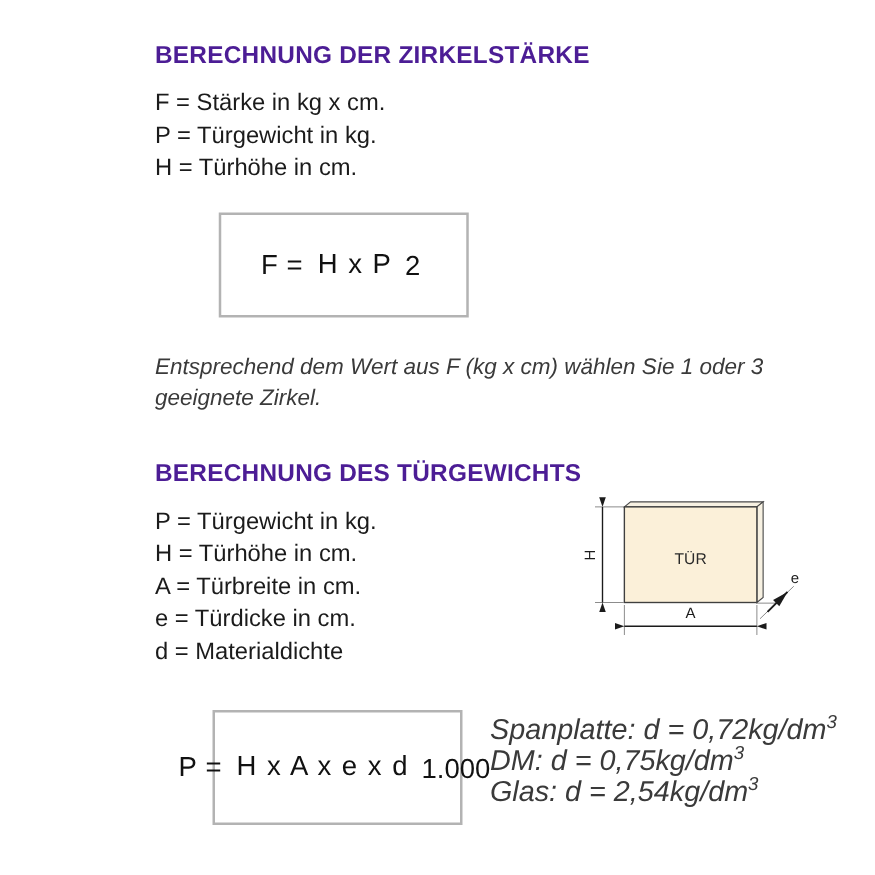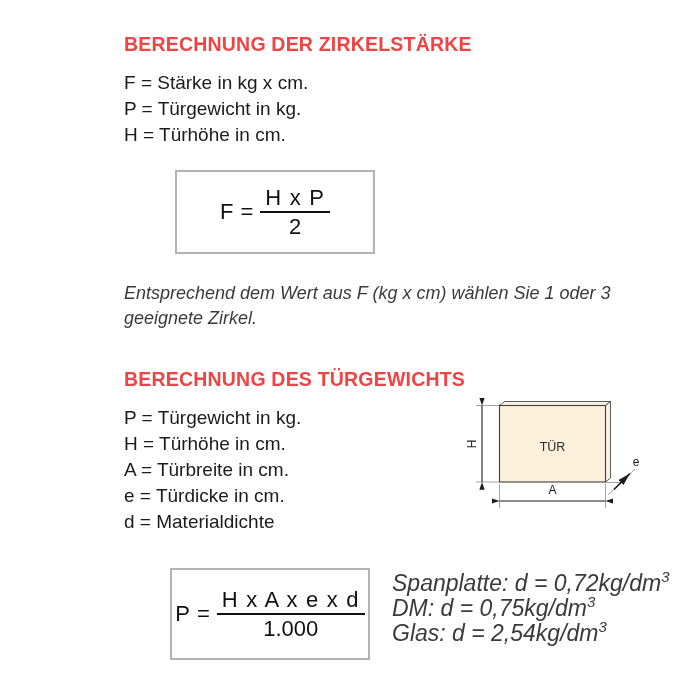--- a/index.html
+++ b/index.html
@@ -21,21 +21,21 @@
     position: absolute;
     inset: 0;
   }
 
   
   .section-heading {
     position: absolute;
     font-weight: bold;
     font-size: 19.5px;
     letter-spacing: 0.2px;
-    color: #ef4444;
+    color: #4c1d95;
     white-space: nowrap;
   }
   #heading-1 { left: 124px; top: 33px; }
   #heading-2 { left: 124px; top: 368px; }
 
   
   .def-list {
     position: absolute;
     font-size: 19px;
     line-height: 26px;
@@ -74,21 +74,21 @@
     align-items: center;
     justify-content: center;
     gap: 7px;
     font-size: 22px;
     color: #111111;
   }
   .formula-lhs { font-size: 22px; }
   .formula-eq { font-size: 22px; }
   .fraction {
     display: inline-flex;
-    flex-direction: column;
+    flex-direction: row;
     align-items: center;
     line-height: 1.05;
   }
   .fraction .numer {
     padding: 0 5px 2px 5px;
     letter-spacing: 1.2px;
     white-space: nowrap;
   }
   .fraction .frac-bar {
     width: 100%;

